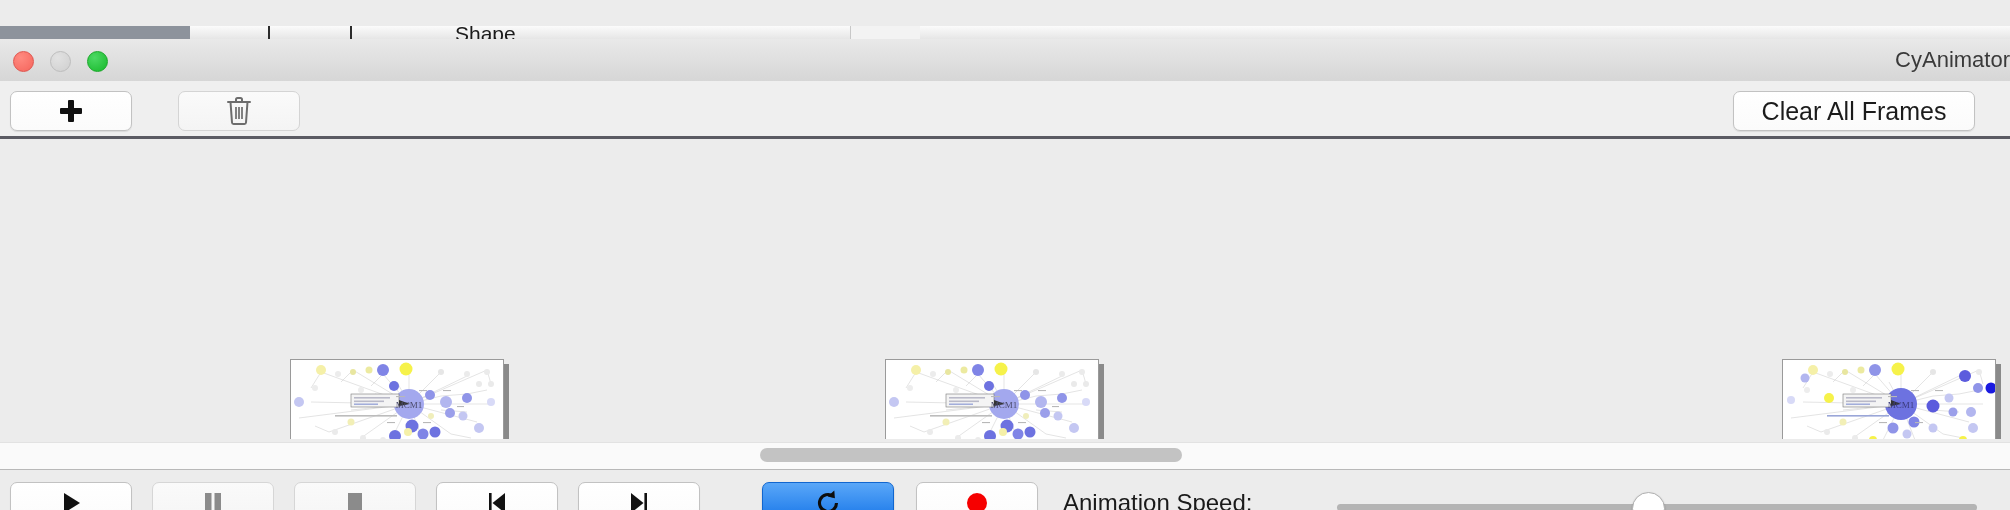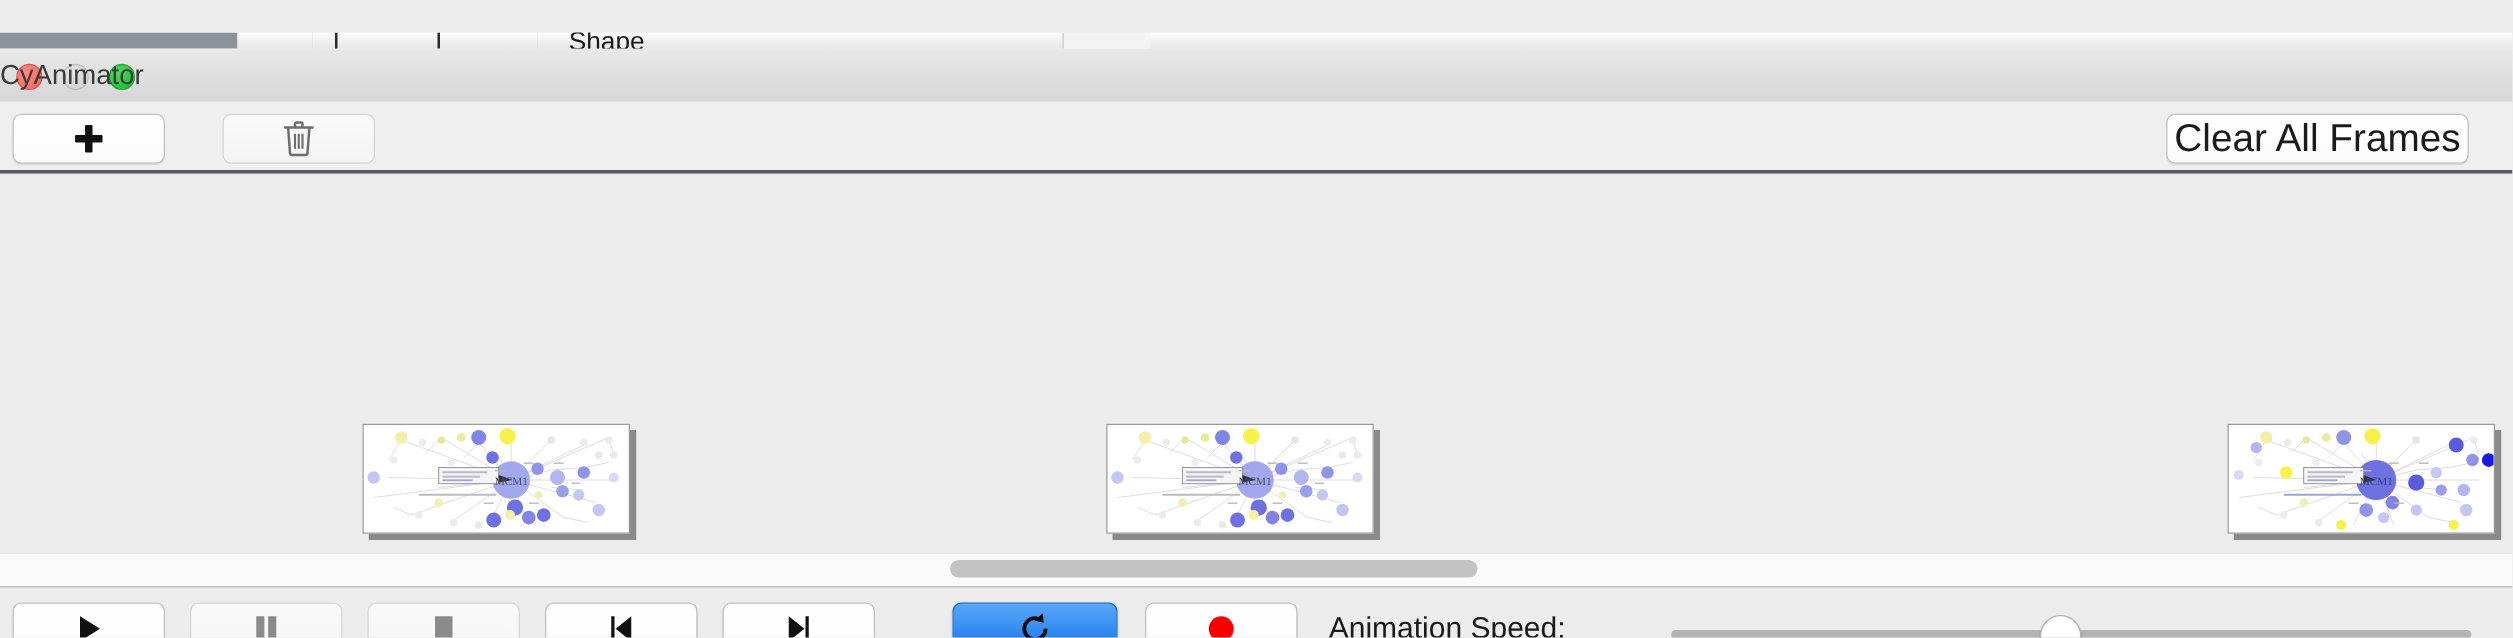--- a/index.html
+++ b/index.html
@@ -35,21 +35,21 @@
     position: absolute; left: 0; top: 13px; width: 2010px; height: 42px;
     background: linear-gradient(#e9e9e9, #d6d6d6);
     border-bottom: 1px solid #b6b6b6;
   }
   .traffic { position: absolute; top: 12px; width: 19px; height: 19px; border-radius: 50%; }
   .tl-close { left: 13px; background: radial-gradient(circle at 35% 30%, #ff8a80, #f5655c); border:1px solid #e0534c; }
   .tl-min   { left: 50px; background: radial-gradient(circle at 35% 30%, #e2e2e2, #cfcfcf); border:1px solid #bdbdbd; }
   .tl-zoom  { left: 87px; background: radial-gradient(circle at 35% 30%, #4cd964, #17b82a); border:1px solid #19a828; }
   .win-title {
     position: absolute; left: 0; top: 0; width: 2010px; height: 42px;
-    line-height: 42px; text-align: left;
+    line-height: 42px; text-align: right;
     font-size: 22px; color: #3a3a3a;
   }
 
   
   .toolbar {
     position: absolute; left: 0; top: 55px; width: 2010px; height: 57px;
     background: #efefef;
   }
   .btn {
     position: absolute;
@@ -58,21 +58,21 @@
     background: linear-gradient(#ffffff, #fbfbfb);
     box-shadow: 0 1px 1px rgba(0,0,0,0.09);
     display: flex; align-items: center; justify-content: center;
     box-sizing: border-box;
     cursor: default;
   }
   .btn.flat { background: linear-gradient(#fafafa, #f4f4f4); box-shadow:none; border-color:#d4d4d4; }
   #add-frame-btn  { left: 10px;  top: 10px; width: 122px; height: 40px; }
   #del-frame-btn  { left: 178px; top: 10px; width: 122px; height: 40px; }
   #clear-all-btn  { left: 1733px; top: 10px; width: 242px; height: 40px;
-                    font-size: 31px; color: #1b1b1b; }
+                    font-size: 25px; color: #1b1b1b; }
 
   .plus-icon { position: relative; width: 24px; height: 24px; }
   .plus-icon::before, .plus-icon::after {
     content:""; position:absolute; background:#111; border-radius:1px;
   }
   .plus-icon::before { left: 9px; top: 1px; width: 6px; height: 22px; }
   .plus-icon::after  { left: 1px; top: 9px; width: 22px; height: 6px; }
 
   .toolbar-sep {
     position:absolute; left:0; top:110px; width:2010px; height:3px;
@@ -80,21 +80,21 @@
   }
 
   
   .timeline {
     position:absolute; left:0; top:113px; width:2010px; height:300px;
     background:#ececec; overflow:hidden;
   }
 
   
   .frame-thumb {
-    position:absolute; top:200px;
+    position:absolute; top:220px;
     width:241px; height:92px;
   }
   .thumb-shadow {
     position:absolute; left:5px; top:5px; width:214px; height:88px;
     background:#8a8a8a;
   }
   .thumb-body {
     position:absolute; left:0; top:0; width:212px; height:86px;
     background:#ffffff; border:1px solid #9a9a9a;
     overflow:hidden;

